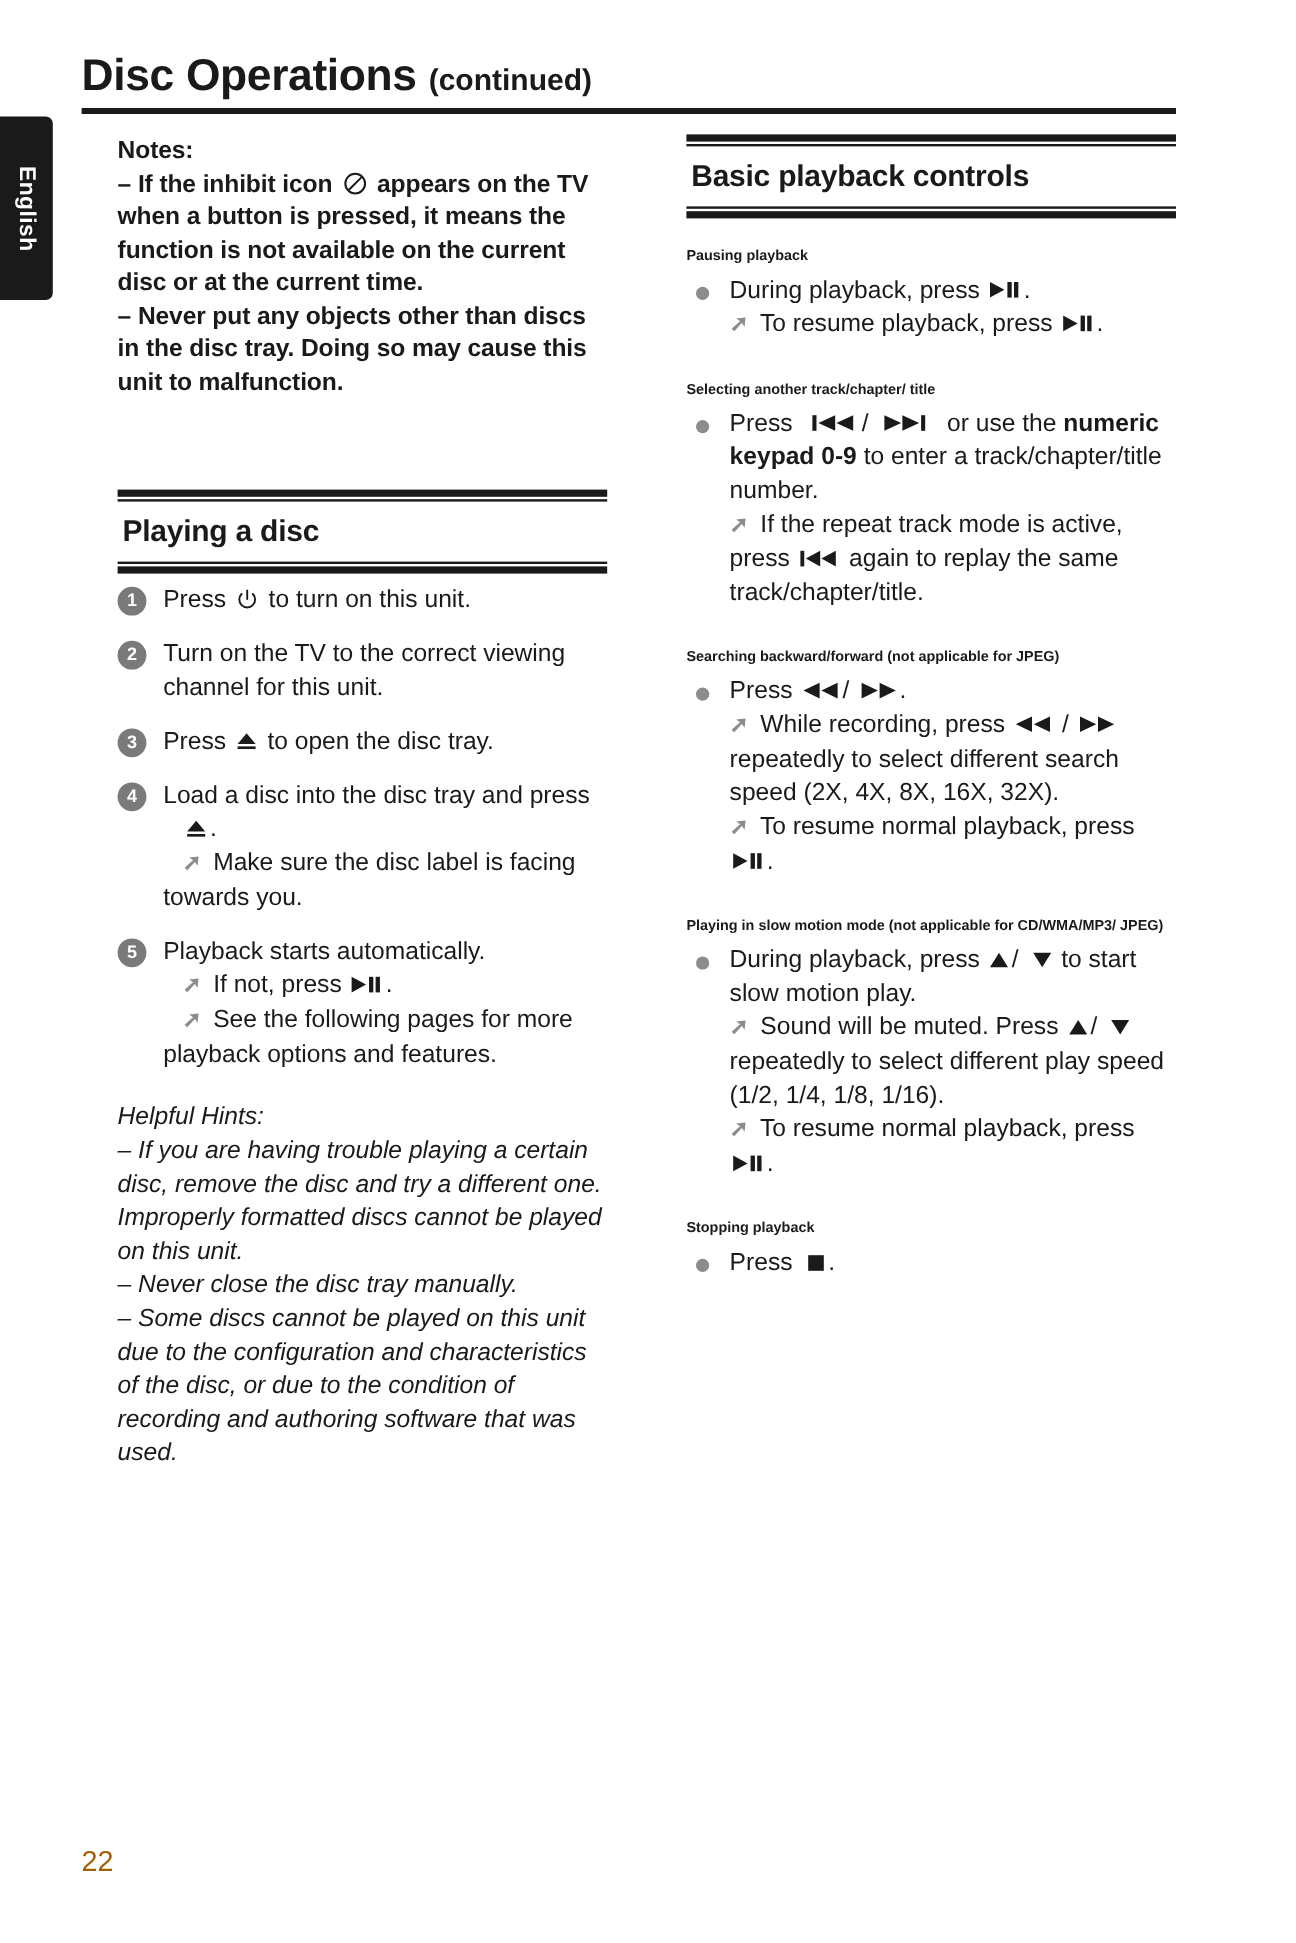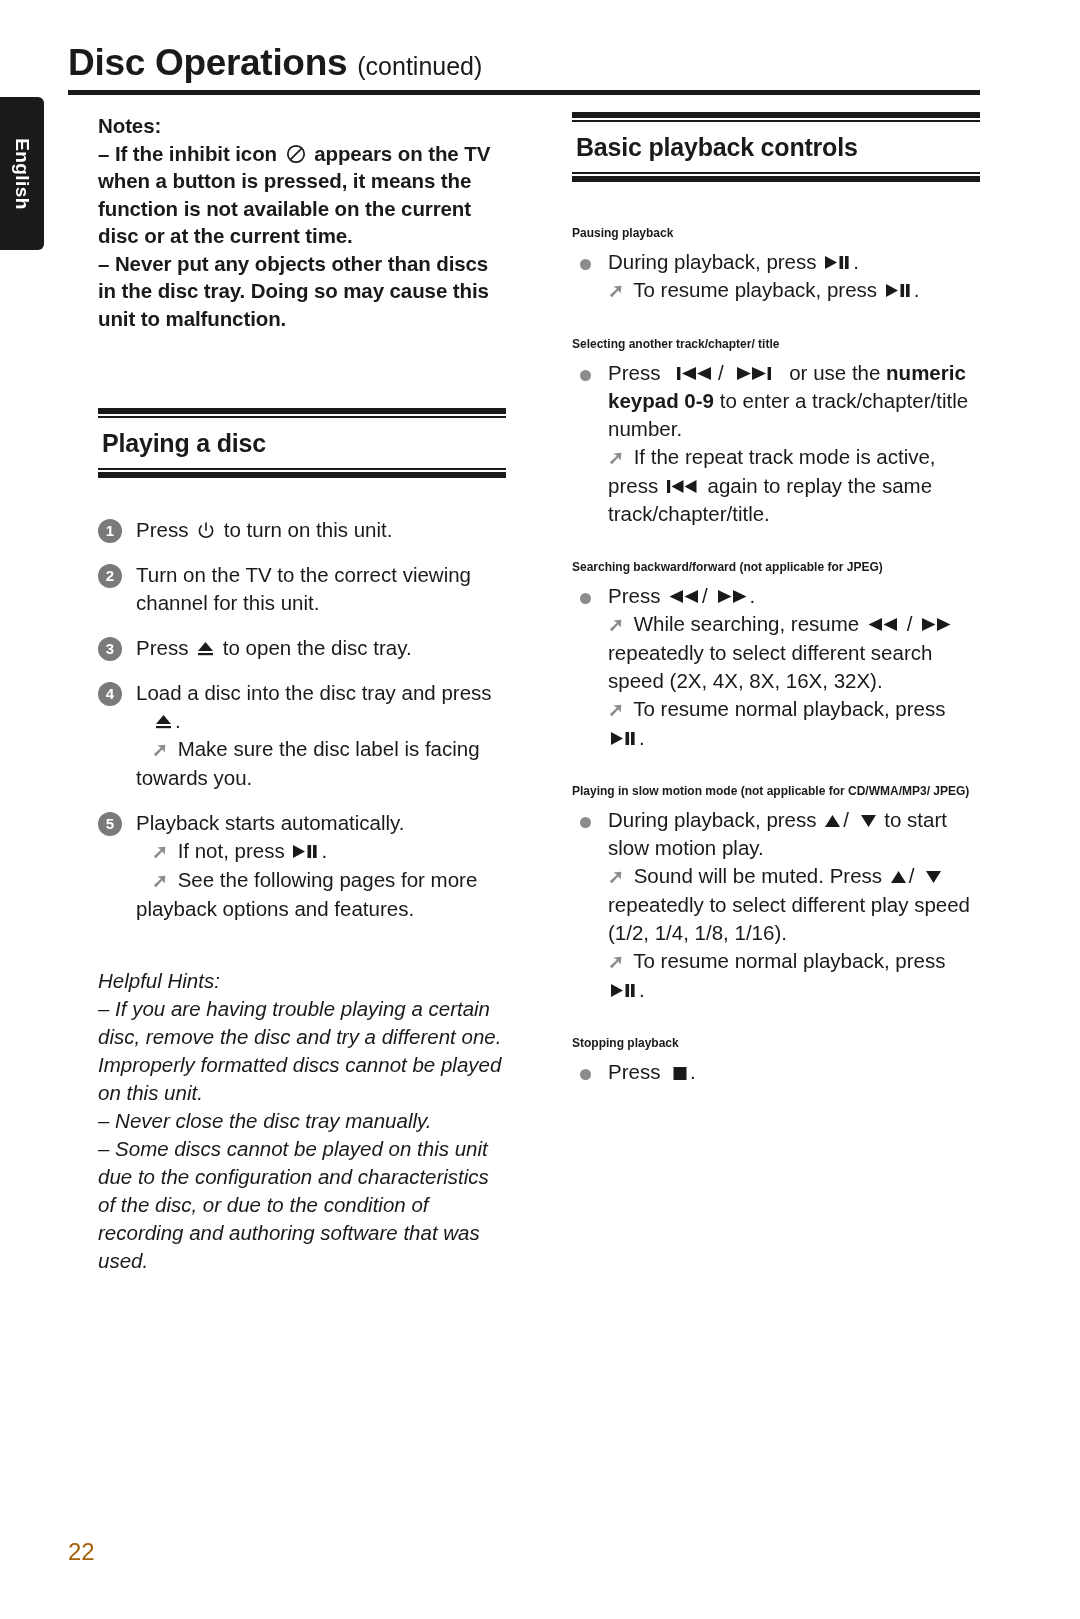--- a/index.html
+++ b/index.html
@@ -54,21 +54,21 @@
     left: 68px;
     top: 42px;
     font-size: 37px;
     font-weight: bold;
     letter-spacing: -0.3px;
     color: #1a1a1a;
     white-space: nowrap;
   }
   .page-title .cont {
     font-size: 25px;
-    font-weight: normal;
+    font-weight: bold;
     letter-spacing: 0;
   }
   .title-rule {
     position: absolute;
     left: 68px;
     top: 90px;
     width: 912px;
     height: 5px;
     background: #1a1a1a;
   }
@@ -76,21 +76,21 @@
   
   .col {
     position: absolute;
     top: 112px;
     width: 408px;
   }
   .col-left  { left: 98px; }
   .col-right { left: 572px; }
 
   
-  .section-head { margin-bottom: 38px; }
+  .section-head { margin-bottom: 8px; }
   .rule-top, .rule-bottom { width: 100%; }
   .rule-thick {
     height: 6px;
     background: #1a1a1a;
   }
   .rule-thin {
     height: 2px;
     background: #1a1a1a;
     margin-top: 2px;
   }
@@ -168,21 +168,21 @@
     font-weight: bold;
     font-size: 19px;
     padding-right: 4px;
   }
   .sub-indent { padding-left: 16px; }
 
   .hints {
     font-style: italic;
     font-size: 20.5px;
     line-height: 28px;
-    margin-top: 44px;
+    margin-top: 24px;
   }
   .hints .hint-title { display: block; }
   .hints .hint-item { display: block; }
 
   .bold { font-weight: bold; }
 
   
   .icon {
     display: inline-block;
     vertical-align: -1px;
@@ -433,21 +433,21 @@
         </svg>
       </span><span>/</span>
       <span class="icon icon-ff">
         <svg viewBox="0 0 32 17" width="32" height="17">
           <polygon points="2,2 2,15 15.5,8.5" fill="#1a1a1a"></polygon>
           <polygon points="17,2 17,15 30.5,8.5" fill="#1a1a1a"></polygon>
         </svg>
       </span><span>.</span>
       <span class="arrow-line">
         <span class="arrow">➚</span>
-        <span>While searching, resume</span>
+        <span>While recording, press</span>
         <span class="icon icon-rew">
           <svg viewBox="0 0 32 17" width="32" height="17">
             <polygon points="15,2 15,15 1.5,8.5" fill="#1a1a1a"></polygon>
             <polygon points="30,2 30,15 16.5,8.5" fill="#1a1a1a"></polygon>
           </svg>
         </span>
         <span>/</span>
         <span class="icon icon-ff">
           <svg viewBox="0 0 32 17" width="32" height="17">
             <polygon points="2,2 2,15 15.5,8.5" fill="#1a1a1a"></polygon>

